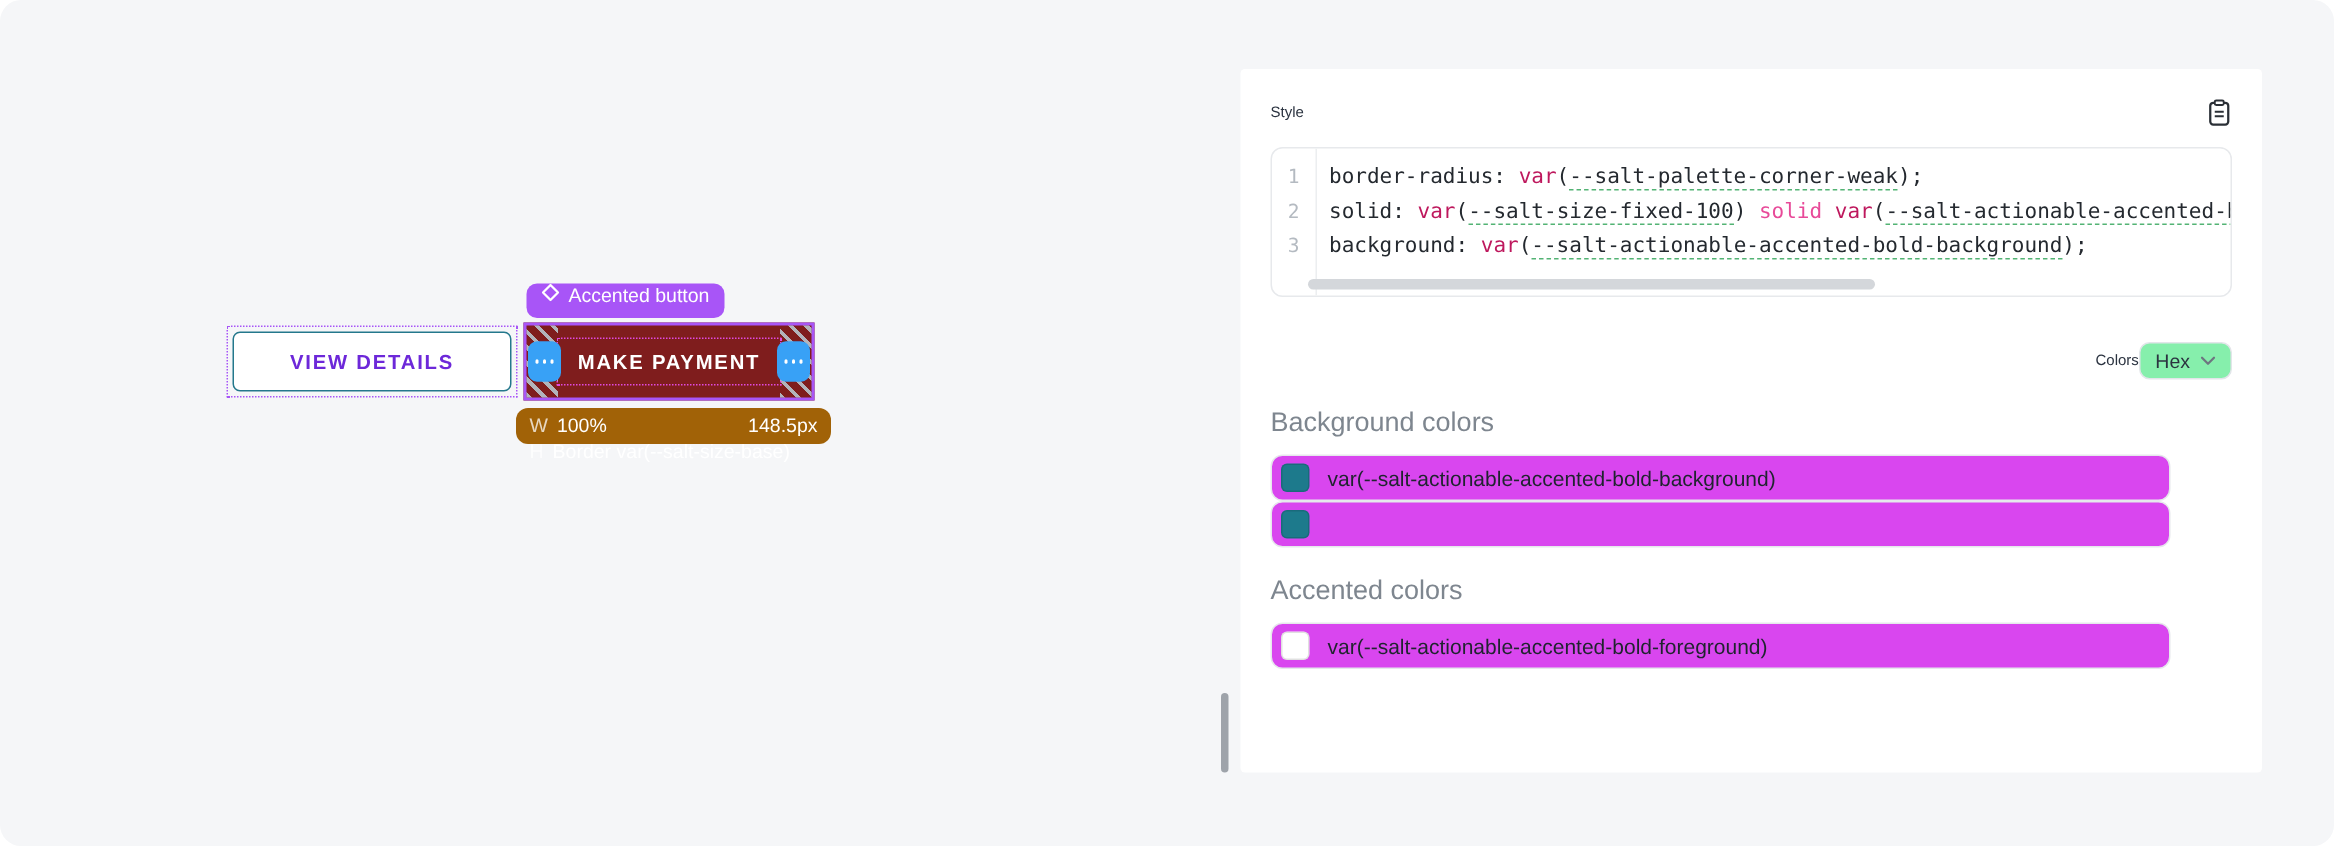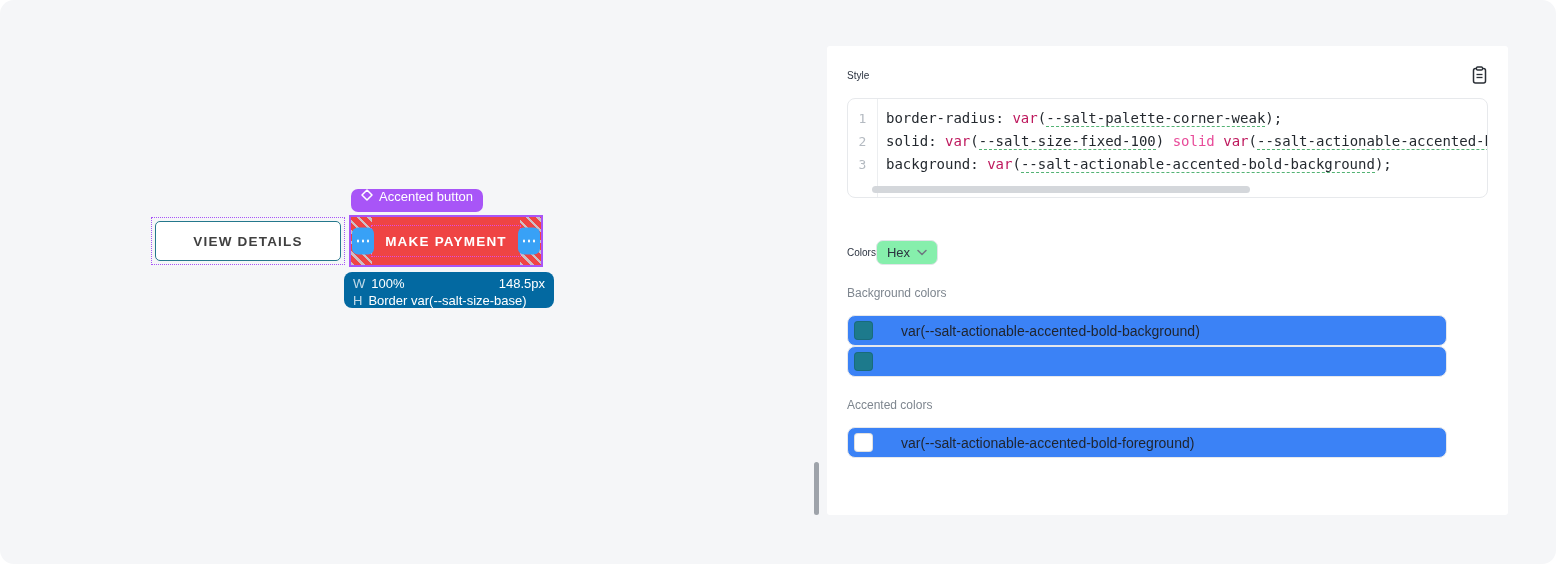--- a/index.html
+++ b/index.html
@@ -6,39 +6,39 @@
   html,body { width:1556px; height:564px; background:#fff; font-family:"Liberation Sans", sans-serif; }
   .card { position:relative; width:1556px; height:564px; background:#f5f6f8; border-radius:14px; overflow:hidden; }
 
   
   .scene { position:absolute; inset:0; }
 
   .vd-outline { position:absolute; left:151px; top:217px; width:194px; height:48px;
     border:1px dotted #a855f7; }
   .btn-secondary { position:absolute; inset:3px; background:#ffffff; border:1px solid #24788c;
     border-radius:5px; display:flex; align-items:center; justify-content:center;
-    color:#404040; font-size:13.5px; font-weight:700; letter-spacing:1.2px; }
+    color:#6d28d9; font-size:13.5px; font-weight:700; letter-spacing:1.2px; }
 
   .mp-outer { position:absolute; left:349px; top:215px; width:194px; height:52px;
-    border:2px solid #a855f7; background:#ef4444; }
+    border:2px solid #a855f7; background:#7f1d1d; }
   .stripe { position:absolute; top:0; bottom:0; width:21px;
     background:repeating-linear-gradient(45deg, rgba(195,230,240,0.75) 0 2.5px, rgba(0,0,0,0) 2.5px 7.5px); }
   .stripe.left { left:0; } .stripe.right { right:0; }
   .mp-label-box { position:absolute; left:20px; right:20px; top:8px; bottom:8px;
     border:1px dotted #e14ae0; display:flex; align-items:center; justify-content:center;
     color:#ffffff; font-size:13.5px; font-weight:700; letter-spacing:1.2px; }
   .handle { position:absolute; top:50%; transform:translateY(-50%); width:22px; height:27px;
     background:#38a1f6; border-radius:6px; display:flex; align-items:center; justify-content:center; gap:2.5px; cursor:grab; }
   .handle.left { left:1px; } .handle.right { right:1px; }
   .handle i { width:2.5px; height:2.5px; border-radius:50%; background:#fff; }
 
   .badge { position:absolute; left:351px; top:189px; height:23px; background:#a855f7; border-radius:7px;
     display:flex; gap:6px; padding:0 10px; color:#fff; font-size:13px; font-weight:500; white-space:nowrap; }
 
-  .size-tip { position:absolute; left:344px; top:272px; width:210px; height:36px; background:#0369a1;
+  .size-tip { position:absolute; left:344px; top:272px; width:210px; height:24px; background:#a16207;
     border-radius:8px; padding:3px 9px; color:#fff; font-size:13px; line-height:17px; }
   .size-tip .row { display:flex; justify-content:space-between; white-space:nowrap; }
   .size-tip .dim { opacity:.75; margin-right:6px; }
 
   
   .v-scrollbar { position:absolute; left:814px; top:462px; width:5px; height:53px; background:#9ea3aa; border-radius:3px; }
 
   .panel { position:absolute; left:827px; top:46px; width:681px; height:469px; background:#ffffff;
     border-radius:3px; padding:20px; }
   .panel-header { display:flex; align-items:center; justify-content:space-between; }
@@ -50,28 +50,28 @@
   .gutter { width:30px; flex:0 0 30px; border-right:1px solid #eceef0; padding-top:8px; text-align:center;
     font-family:"DejaVu Sans Mono", monospace; font-size:13px; line-height:23px; color:#b4bac1; }
   .code-area { flex:1; padding:8px 0 0 8px; overflow:hidden; font-family:"DejaVu Sans Mono", monospace;
     font-size:14px; line-height:23px; color:#24292f; }
   .code-line { white-space:pre; }
   .tok-fn { color:#be185d; }
   .tok-kw { color:#e84a99; }
   .tok-var { border-bottom:1px dashed #53b374; }
   .h-scrollbar { position:absolute; left:24px; bottom:4px; width:378px; height:7px; background:#d4d7db; border-radius:4px; }
 
-  .colors-header { margin-top:42px; display:flex; align-items:center; justify-content:flex-start; }
+  .colors-header { margin-top:30px; display:flex; align-items:center; justify-content:flex-end; }
   .dropdown { display:flex; align-items:center; gap:7px; border:1px solid #e2e5e9; border-radius:7px;
     background:#86efac; padding:4px 10px; font-size:13px; color:#2b3340; cursor:pointer; font-family:inherit; }
   .chev { color:#6e7680; font-size:11px; line-height:1; }
 
-  .group-label { margin:20px 0 14px; font-size:12px; line-height:16px; color:#7e868f; }
-  .color-row { width:600px; height:31px; border:1px solid #e6e8ec; border-radius:8px; background:#3b82f6;
-    display:flex; align-items:center; gap:28px; padding:0 6px; cursor:pointer; }
+  .group-label { margin:20px 0 14px; font-size:18px; line-height:16px; color:#7e868f; }
+  .color-row { width:600px; height:31px; border:1px solid #e6e8ec; border-radius:8px; background:#d946ef;
+    display:flex; align-items:center; gap:12px; padding:0 6px; cursor:pointer; }
   .swatch { width:19px; height:19px; border-radius:4px; flex:0 0 19px; box-shadow:inset 0 0 0 1px rgba(0,0,0,0.12); }
   .color-row .val { font-size:14px; color:#1f242e; white-space:nowrap; }
 </style>
 </head>
 <body>
 
 <div class="card">
 
   <div class="scene">
 

